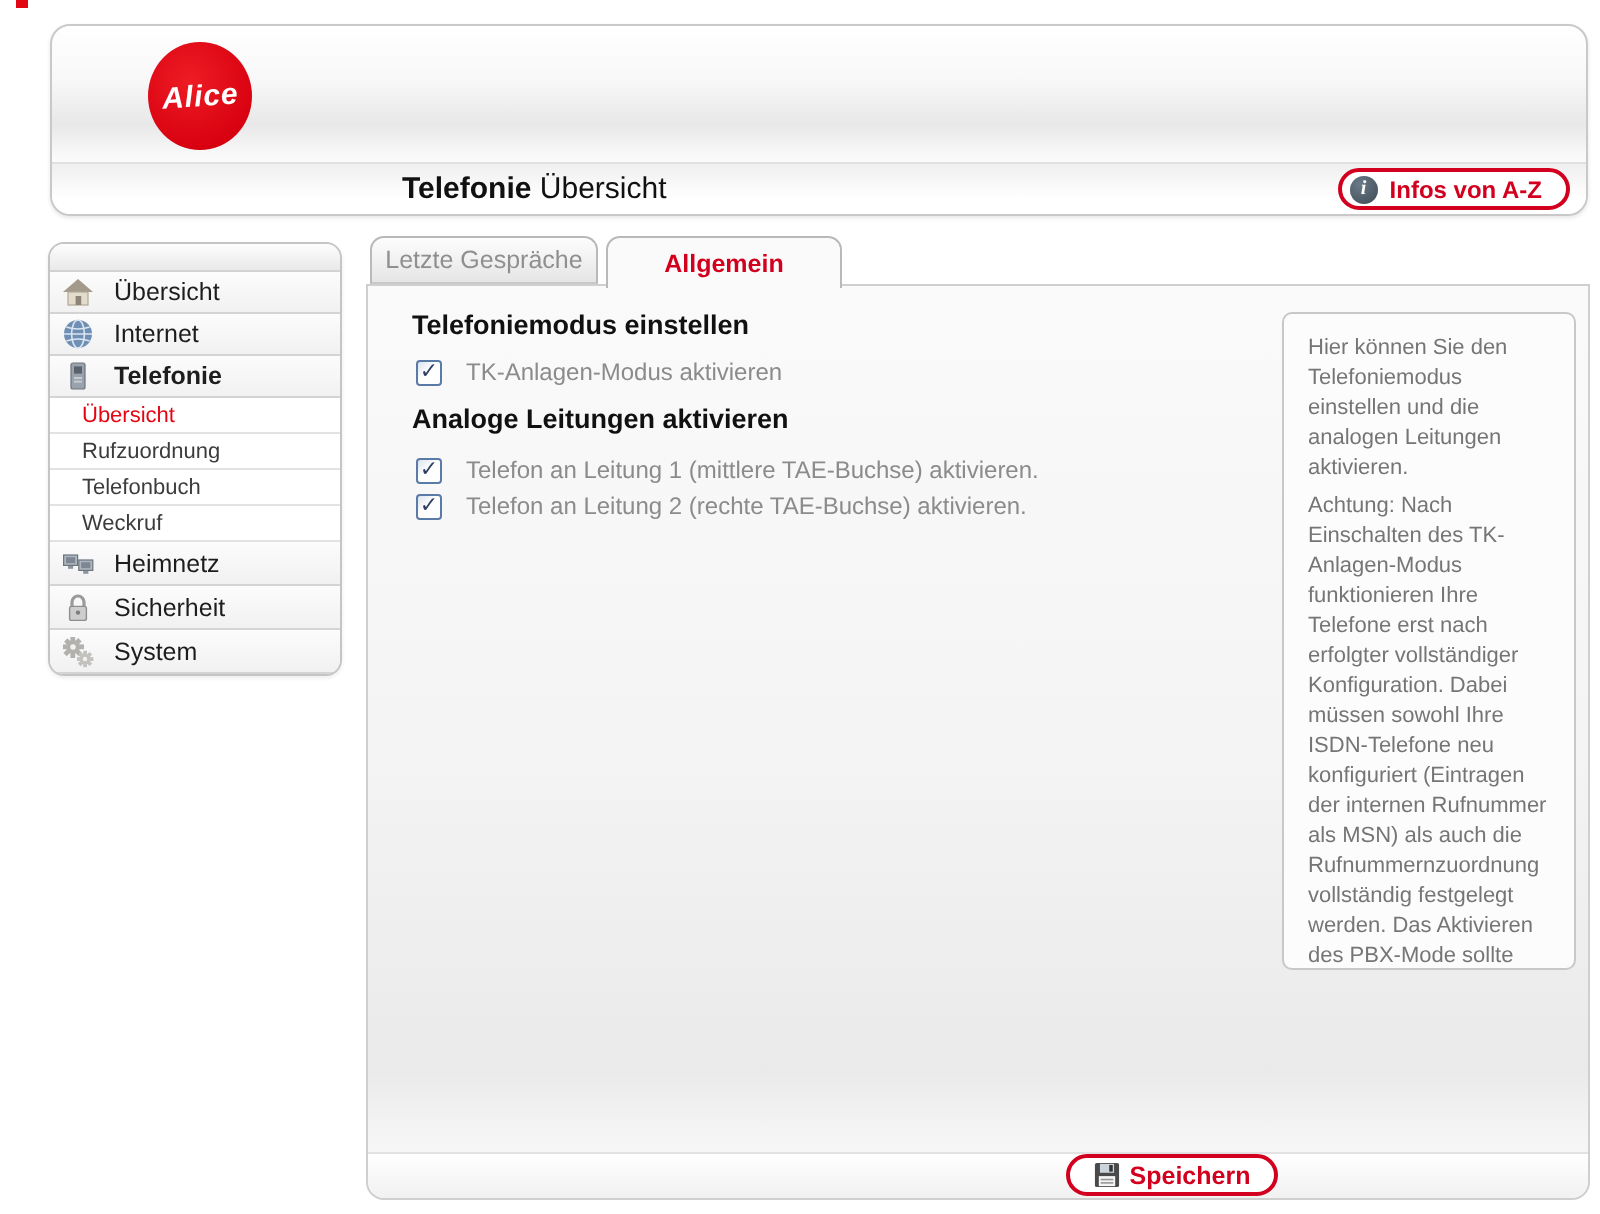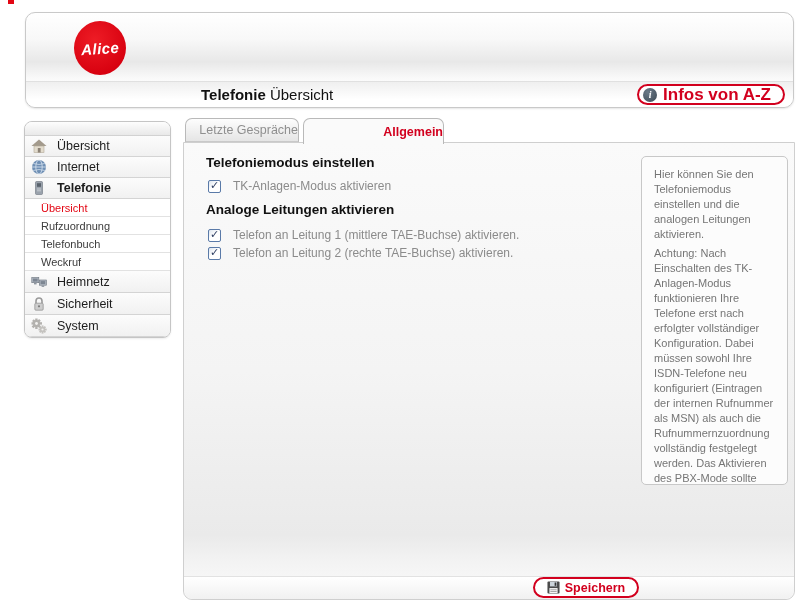--- a/index.html
+++ b/index.html
@@ -33,21 +33,21 @@
     border-top:1px solid #e0e0e0; border-radius:0 0 10px 10px;
     background:linear-gradient(180deg,#efefef 0%,#ffffff 70%);
   }
   .page-title { position:absolute; left:175px; top:4px; font-size:15px; color:#111; }
   .page-title .bold { font-weight:bold; }
   .infos-btn {
     position:absolute; right:8px; top:2px; height:21px; padding:0 12px 0 4px;
     background:#fff; border:2px solid #d2001e; border-radius:12px;
     display:flex; align-items:center; gap:6px; cursor:pointer;
   }
-  .infos-btn .lbl { color:#d2001e; font-weight:bold; font-size:17px; white-space:nowrap; }
+  .infos-btn .lbl { color:#d2001e; font-weight:bold; font-size:12px; white-space:nowrap; }
   .info-icon {
     width:14px; height:14px; border-radius:50%;
     background:radial-gradient(circle at 35% 30%, #6b7a88, #3d4a55);
     color:#fff; font-size:10px; font-weight:bold; font-style:italic;
     font-family:"Liberation Serif",serif;
     display:flex; align-items:center; justify-content:center;
   }
 
   
   .sidebar {
@@ -76,29 +76,29 @@
     background:linear-gradient(180deg,#f0303c 0%,#d60616 45%,#b80010 100%);
     color:#fff; font-size:12px; display:flex; align-items:center; justify-content:center;
     cursor:pointer; text-shadow:0 1px 1px rgba(0,0,0,.3);
   }
 
   
   .tab {
     position:absolute; top:118px; height:24px;
     border:1px solid #b9b9b9; border-bottom:1px solid #c9c9c9;
     border-radius:7px 7px 0 0;
-    display:flex; align-items:center; justify-content:flex-end;
+    display:flex; align-items:center; justify-content:center;
     font-size:12.5px; cursor:pointer;
   }
   .tab-inactive {
     left:185px; width:114px; z-index:1; color:#8f8f8f;
     background:linear-gradient(180deg,#fdfdfd,#e5e5e5);
   }
   .tab-active {
-    left:303px; width:141px; height:26px; z-index:3;
+    left:303px; width:118px; height:26px; z-index:3;
     border-bottom:none; background:#fafafa;
     color:#d2001e; font-weight:bold;
   }
 
   
   .panel {
     position:absolute; left:183px; top:142px; width:612px; height:458px; z-index:2;
     border:1px solid #cfcfcf; border-radius:0 0 9px 9px;
     background:linear-gradient(180deg,#fafafa 0%,#f4f4f4 50%,#eaeaea 86%,#f3f3f3 92%,#fbfbfb 100%);
   }

